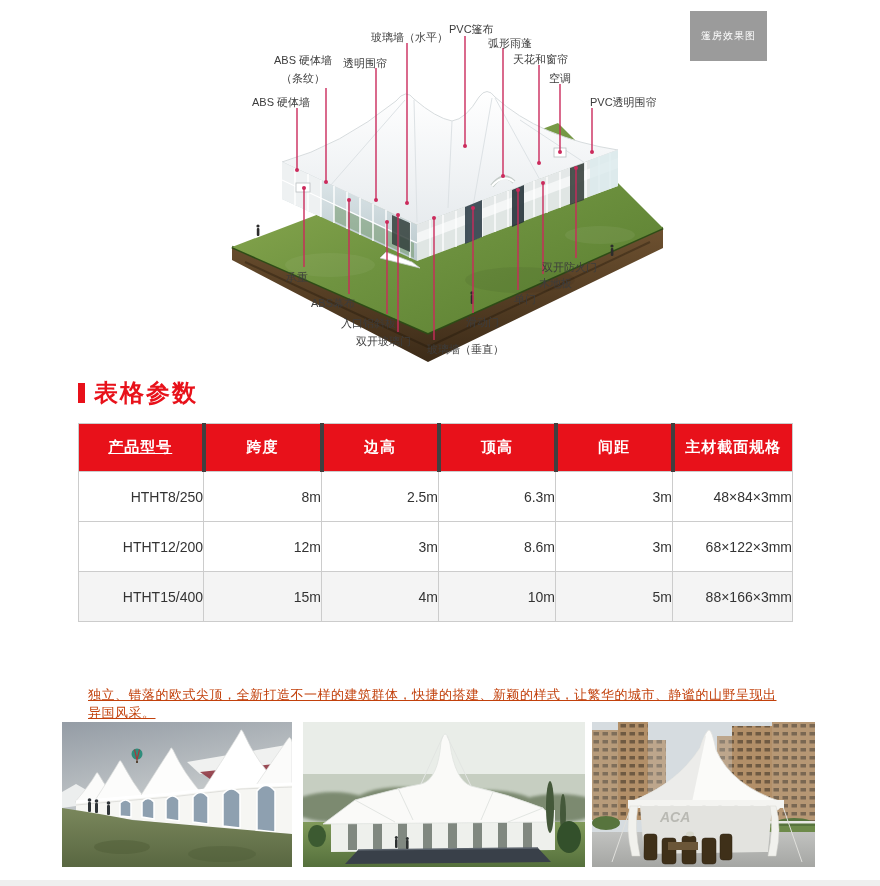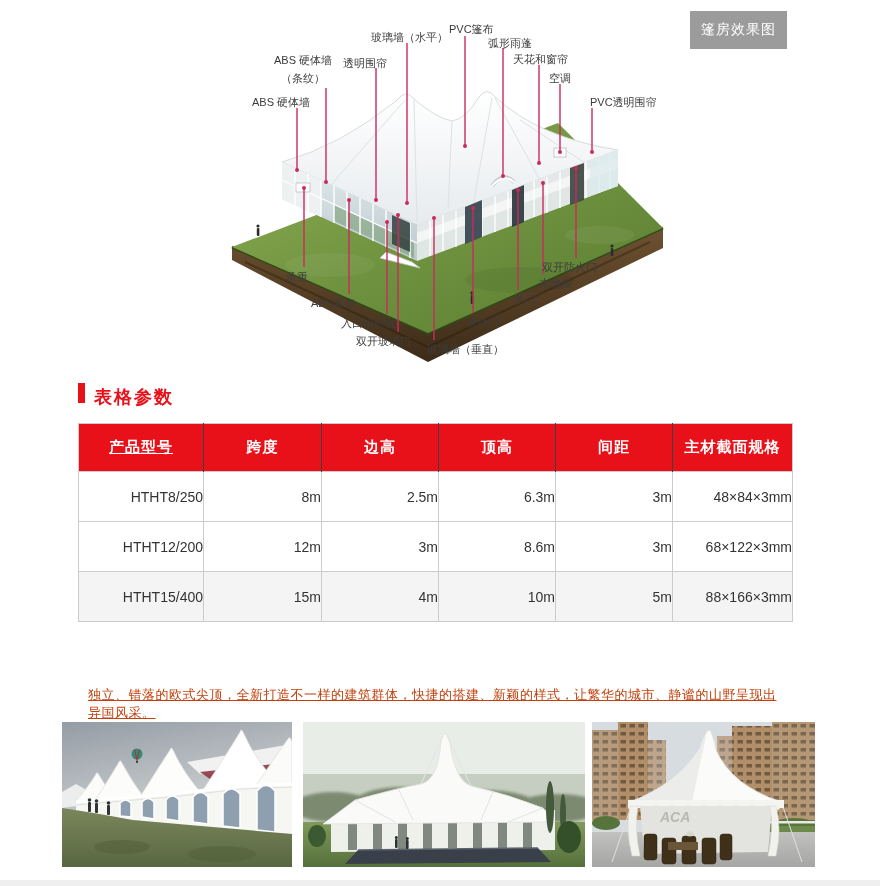--- a/index.html
+++ b/index.html
@@ -4,30 +4,30 @@
 <style>
   html,body{margin:0;padding:0;background:#ffffff;}
   .page{position:relative;width:880px;height:886px;background:#ffffff;overflow:hidden;
         font-family:"Liberation Sans","DejaVu Sans",sans-serif;}
   
   .illustration{position:absolute;left:0;top:0;width:850px;height:368px;}
   .illustration svg{position:absolute;left:0;top:0;}
   .callout{position:absolute;font-size:11px;color:#3c3c3c;line-height:1.5;white-space:nowrap;z-index:3;}
   .callout.two-line{white-space:pre-line;text-align:center;width:66px;line-height:1.6;}
   .badge{position:absolute;left:690px;top:11px;background:#9b9b9b;color:#ffffff;
-         font-size:14px;padding:10px 11px;letter-spacing:1px;z-index:4;}
+         font-size:10px;padding:18px 11px;letter-spacing:1px;z-index:4;}
   
   .section-head{position:absolute;left:78px;top:377px;display:flex;align-items:center;}
   .section-bar{width:7px;height:20px;background:#e8111a;margin-right:9px;}
-  .section-title{color:#e8111a;font-size:18px;font-weight:bold;letter-spacing:2px;margin-top:8px;}
+  .section-title{color:#e8111a;font-size:24px;font-weight:bold;letter-spacing:2px;}
   
   table.spec{position:absolute;left:78px;top:423px;width:714px;border-collapse:collapse;
              table-layout:fixed;border:1px solid #cccccc;}
   table.spec th{background:#e8111a;color:#ffffff;font-size:15px;font-weight:bold;height:47px;
-                border-left:1px solid #404040;padding:0;text-align:center;letter-spacing:1px;}
+                border-left:4px solid #404040;padding:0;text-align:center;letter-spacing:1px;}
   table.spec th:first-child{border-left:none;text-decoration:underline;}
   table.spec td{height:49px;text-align:right;font-size:14px;color:#333333;
                 border:1px solid #cccccc;background:#ffffff;padding:0;}
   table.spec tr.alt td{background:#f4f4f4;}
   
   .desc{position:absolute;left:88px;top:686px;width:690px;font-size:13px;color:#c2410c;
         letter-spacing:0.5px;text-decoration:underline;}
   
   .photo{position:absolute;top:722px;height:145px;overflow:hidden;background:#be185d;}
   .photo svg{display:block;}

